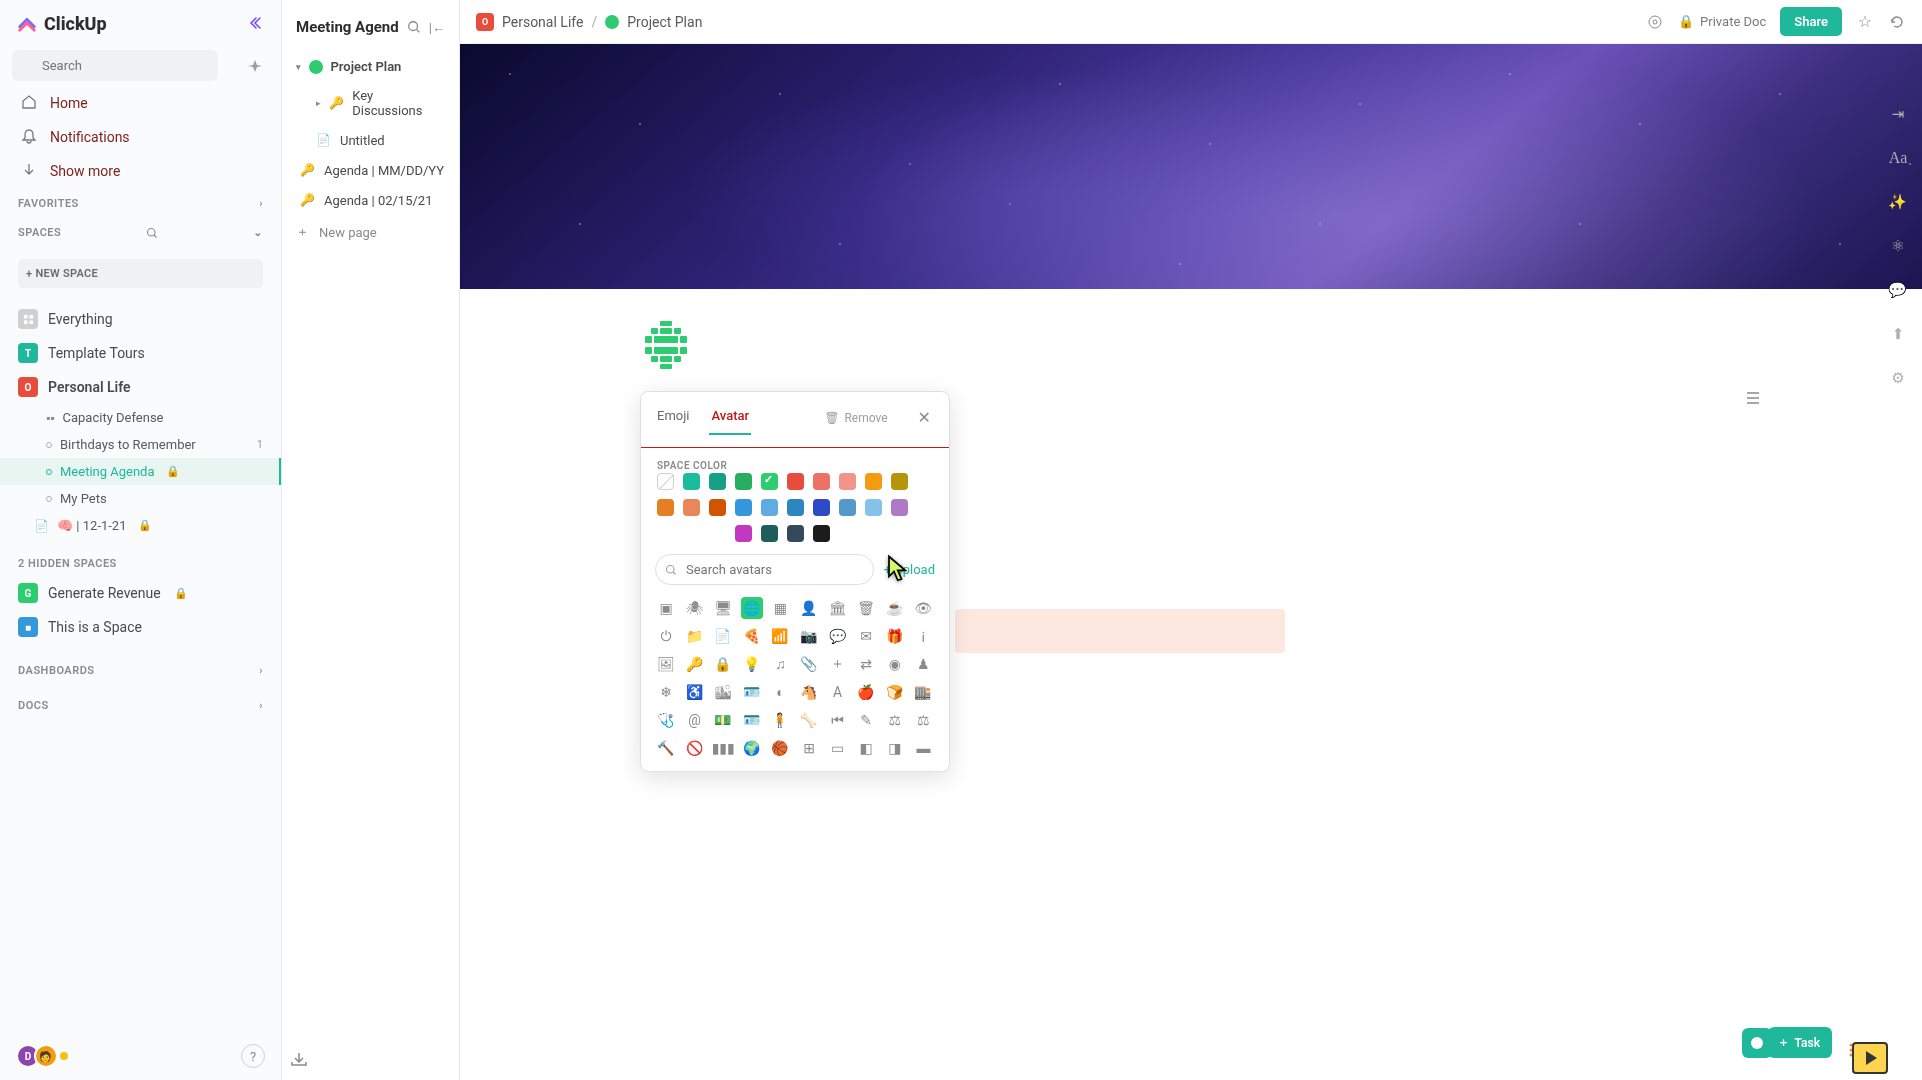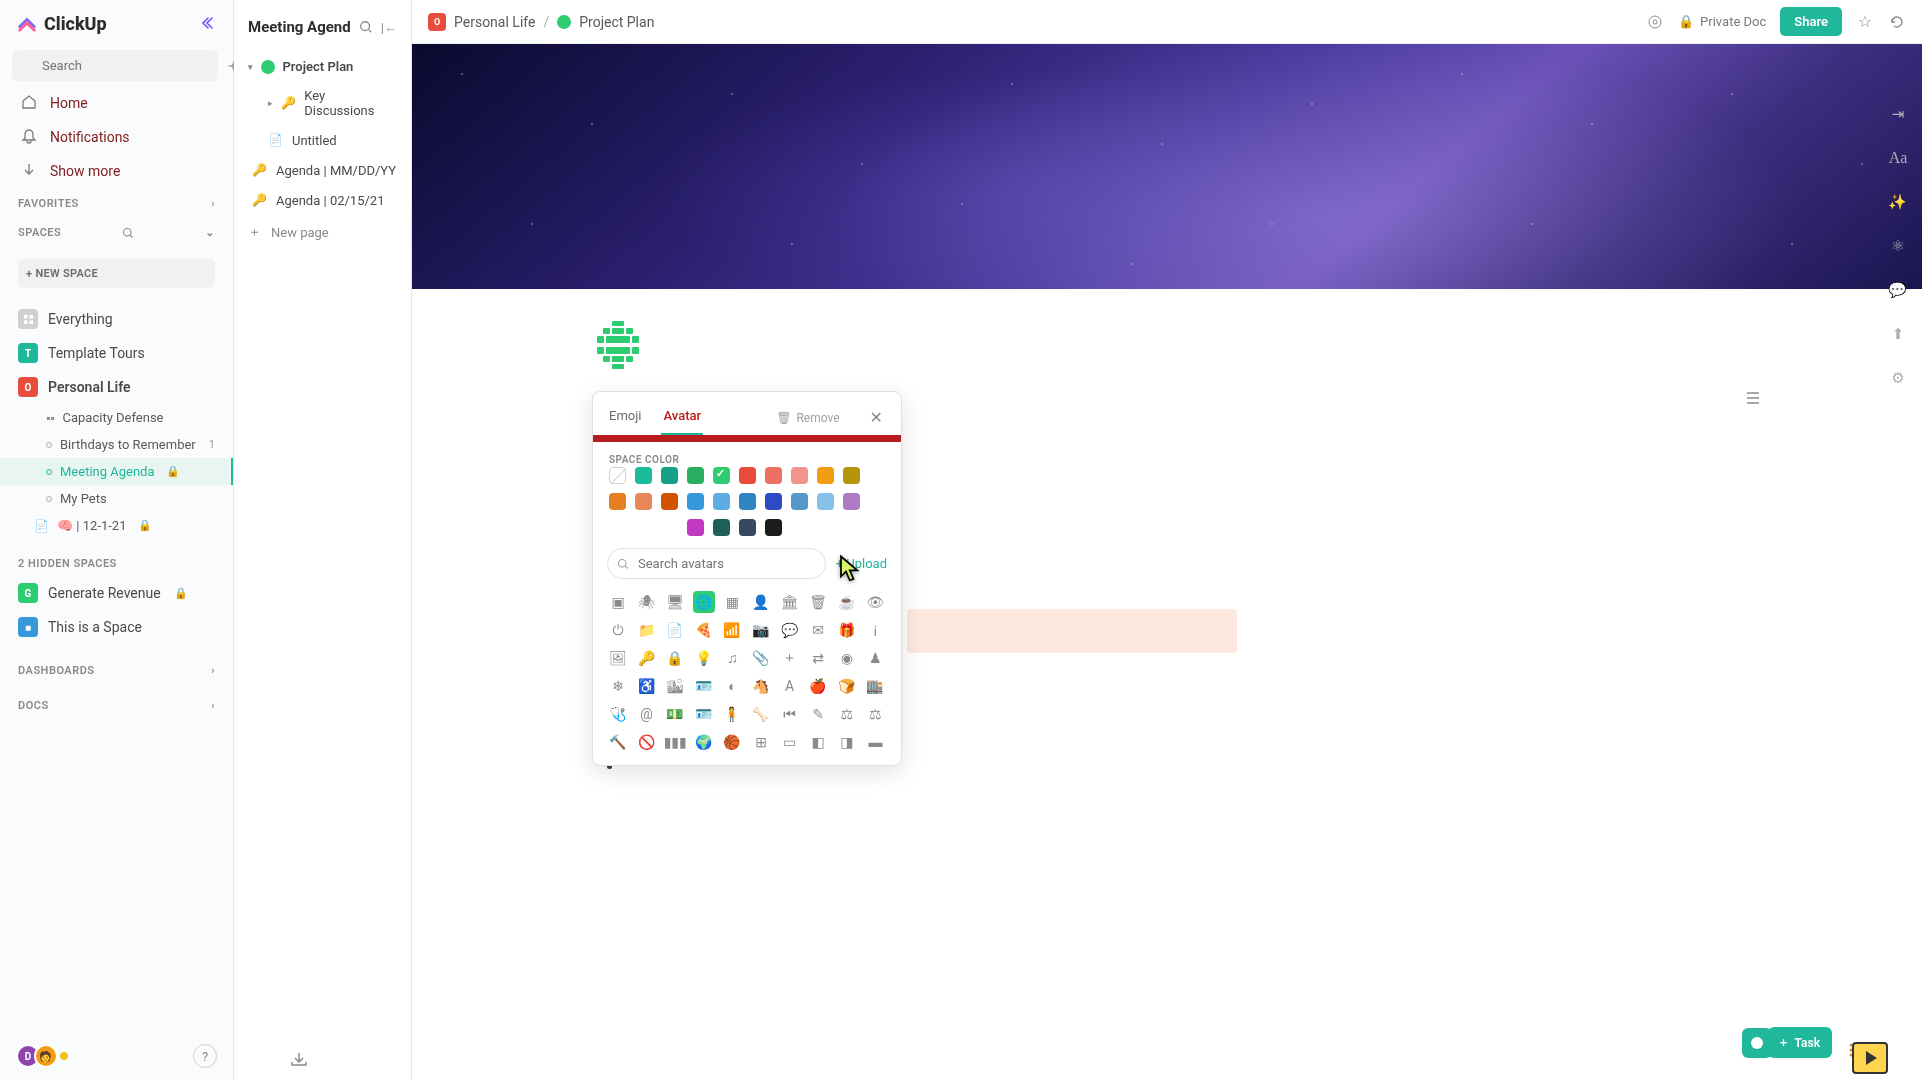--- a/index.html
+++ b/index.html
@@ -1,18 +1,18 @@
 <!DOCTYPE html>
 <html><head>
 <meta charset="utf-8">
 <style>
 *{box-sizing:border-box;margin:0;padding:0;font-family:-apple-system,BlinkMacSystemFont,"Segoe UI",Roboto,sans-serif}
 body{background:#fff;width:1922px;height:1080px;overflow:hidden;position:relative}
 .app{display:flex;height:100%}
-.sidebar{width:234px;background:#fafbfc;border-right:1px solid #e8e8e8;display:flex;flex-direction:column;flex-shrink:0}
+.sidebar{width:282px;background:#fafbfc;border-right:1px solid #e8e8e8;display:flex;flex-direction:column;flex-shrink:0}
 .logo-row{display:flex;align-items:center;padding:12px 16px;gap:8px}
 .logo{display:flex;align-items:center;gap:6px;font-weight:800;font-size:18px;color:#2d2d2d}
 .logo-mark{width:22px;height:22px;position:relative}
 .logo-mark svg{width:100%;height:100%}
 .collapse-btn{margin-left:auto;color:#7c4dff;cursor:pointer;width:20px;height:20px;display:flex;align-items:center;justify-content:center}
 .search-row{padding:4px 12px;display:flex;align-items:center;gap:8px}
 .search-input{flex:1;background:#f0f1f3;border:none;border-radius:6px;padding:8px 10px 8px 30px;font-size:13px;color:#c2410c;position:relative}
 .search-wrap{position:relative;flex:1}
 .search-icon{position:absolute;left:8px;top:50%;transform:translateY(-50%);color:#9e9e9e;font-size:13px}
 .ai-btn{width:28px;height:28px;display:flex;align-items:center;justify-content:center;color:#9e9e9e;cursor:pointer}
@@ -62,21 +62,21 @@
 .cover{height:245px;background:linear-gradient(140deg,#0a0a2e 0%,#1a1550 15%,#2d2173 30%,#4a3a9e 50%,#6b52b8 65%,#3d2f80 80%,#1a1550 100%);position:relative;overflow:hidden;margin:0}
 .cover::before{content:"";position:absolute;inset:0;background-image:radial-gradient(1px 1px at 50px 30px,#fff,transparent),radial-gradient(1px 1px at 180px 80px,#fff,transparent),radial-gradient(1px 1px at 320px 50px,#fff,transparent),radial-gradient(1px 1px at 450px 120px,#fff,transparent),radial-gradient(1px 1px at 600px 40px,#fff,transparent),radial-gradient(1px 1px at 750px 100px,#fff,transparent),radial-gradient(1px 1px at 900px 60px,#fff,transparent),radial-gradient(1px 1px at 120px 180px,#fff,transparent),radial-gradient(1px 1px at 380px 200px,#fff,transparent),radial-gradient(1px 1px at 550px 160px,#fff,transparent),radial-gradient(1px 1px at 720px 220px,#fff,transparent),radial-gradient(1px 1px at 860px 180px,#fff,transparent);background-size:1000px 250px;background-repeat:repeat}
 .cover::after{content:"";position:absolute;inset:0;background:radial-gradient(ellipse 800px 300px at 60% 70%,rgba(200,180,255,0.25),transparent 60%),radial-gradient(ellipse 600px 200px at 40% 60%,rgba(100,80,200,0.3),transparent 60%)}
 
 .doc-body{padding:30px 0 200px;position:relative}
 .doc-icon-large{margin-left:180px;width:52px;height:52px;cursor:pointer}
 .globe-large{width:52px;height:52px;position:relative}
 .globe-large svg{width:100%;height:100%}
 
 .picker-popup{position:absolute;left:180px;top:102px;width:310px;background:#fff;border:1px solid #e0e0e0;border-radius:8px;box-shadow:0 6px 24px rgba(0,0,0,0.12);z-index:100;padding-bottom:8px}
-.picker-tabs{display:flex;align-items:center;padding:8px 14px 0;gap:18px;border-bottom:7px solid #b91c1c;position:relative}
+.picker-tabs{display:flex;align-items:center;padding:8px 14px 12px;gap:18px;border-bottom:1px solid #b91c1c;position:relative}
 .picker-tab{padding:8px 2px 10px;font-size:13px;color:#6b6b6b;cursor:pointer;border-bottom:2px solid transparent}
 .picker-tab.active{color:#b91c1c;border-bottom-color:#1fb89a;font-weight:500}
 .picker-remove{margin-left:auto;display:flex;align-items:center;gap:5px;color:#a0a0a0;font-size:12px;cursor:pointer}
 .picker-close{color:#8a8a8a;cursor:pointer;padding:4px;margin-left:8px}
 .picker-section{padding:12px 16px 4px}
 .picker-label{font-size:10px;font-weight:600;letter-spacing:0.5px;color:#8a8a8a;margin-bottom:2px}
 .color-grid{display:flex;flex-wrap:wrap;gap:9px}
 .color-swatch{width:17px;height:17px;border-radius:4px;cursor:pointer;border:none;position:relative}
 .color-swatch.none{background:#fff;border:1px solid #d0d0d0;position:relative}
 .color-swatch.none::after{content:"";position:absolute;width:1px;height:20px;background:#d0d0d0;top:-2px;left:8px;transform:rotate(45deg)}

